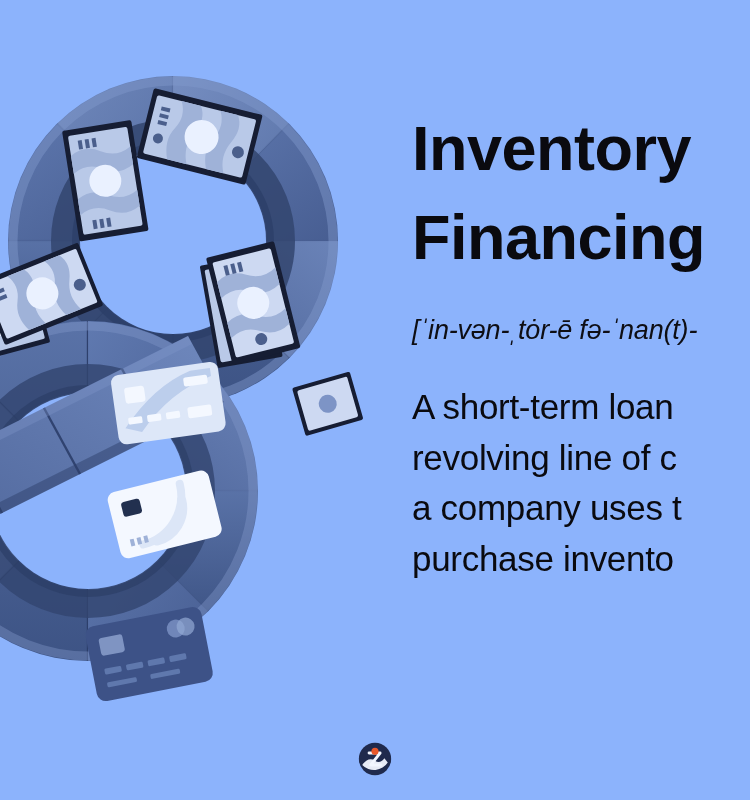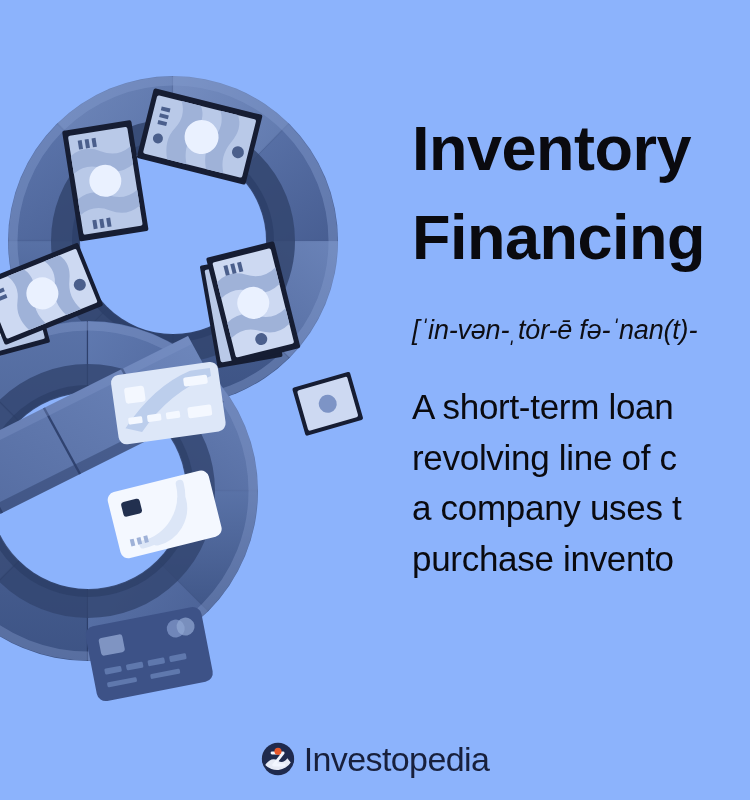--- a/index.html
+++ b/index.html
@@ -328,16 +328,15 @@
     </div>
   </div>
 
   <div id="footer">
     <svg id="logo-mark" viewBox="0 0 40 40">
       <circle cx="20" cy="20" r="19" fill="#1f2a4d"></circle>
       <path d="M5 27 q7 -10 15 -5 q6 4 11 -3 l4 5 a19 19 0 0 1 -30 3 Z" fill="#f2f6ff" opacity="0.95"></path>
       <path d="M13 13 h13 l-11 14 h12" fill="none" stroke="#f2f6ff" stroke-width="3.4" stroke-linecap="round" stroke-linejoin="round"></path>
       <circle cx="20" cy="11" r="4.2" fill="#e8572a"></circle>
     </svg>
-    <span id="logo-word">Investopedia</span>
   </div>
 
 </div>
 
 </body></html>

